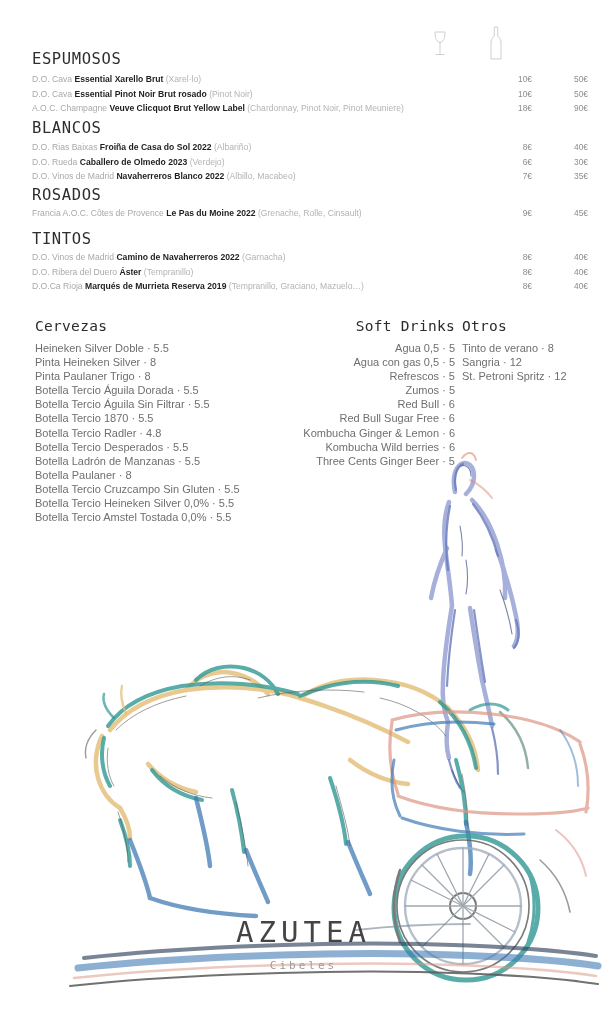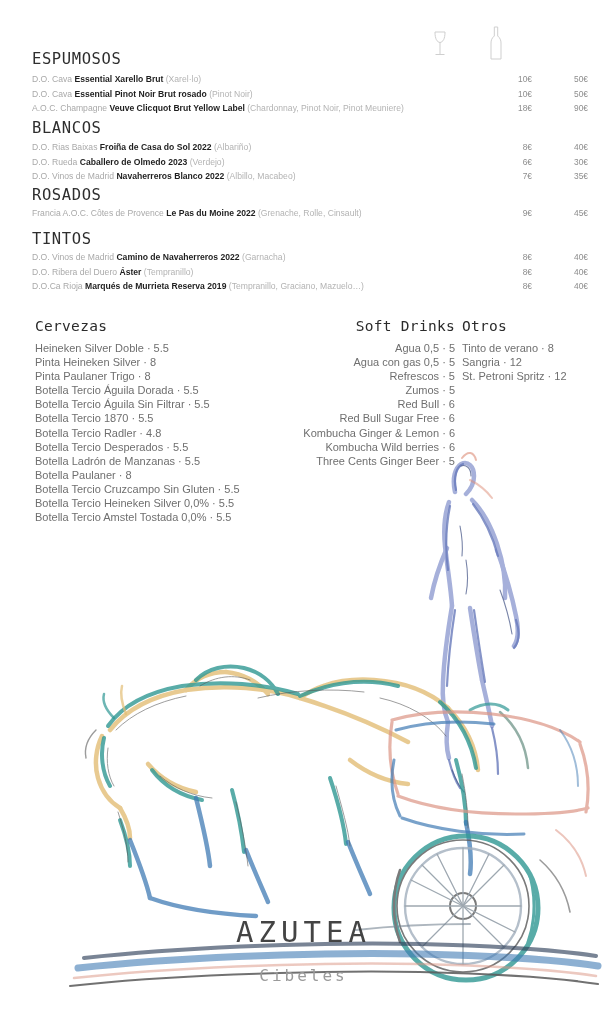--- a/index.html
+++ b/index.html
@@ -74,24 +74,24 @@
   .logo { position:absolute; left:0; top:915px; width:607px; text-align:center; }
   .logo-word {
     font-family:"DejaVu Sans Mono", monospace;
     font-size:29px;
     letter-spacing:5px;
     color:#2b2b2b;
     opacity:.88;
   }
   .logo-sub {
     font-family:"DejaVu Sans Mono", monospace;
-    font-size:16px;
+    font-size:11px;
     letter-spacing:3px;
     color:#9a9a9a;
-    margin-top:17px;
+    margin-top:10px;
   }
 </style>
 </head>
 <body>
 
 <div class="page">
 
   <div class="col-icons">
     <span class="icon-glass">
       <svg width="16" height="30" viewBox="0 0 16 30">

